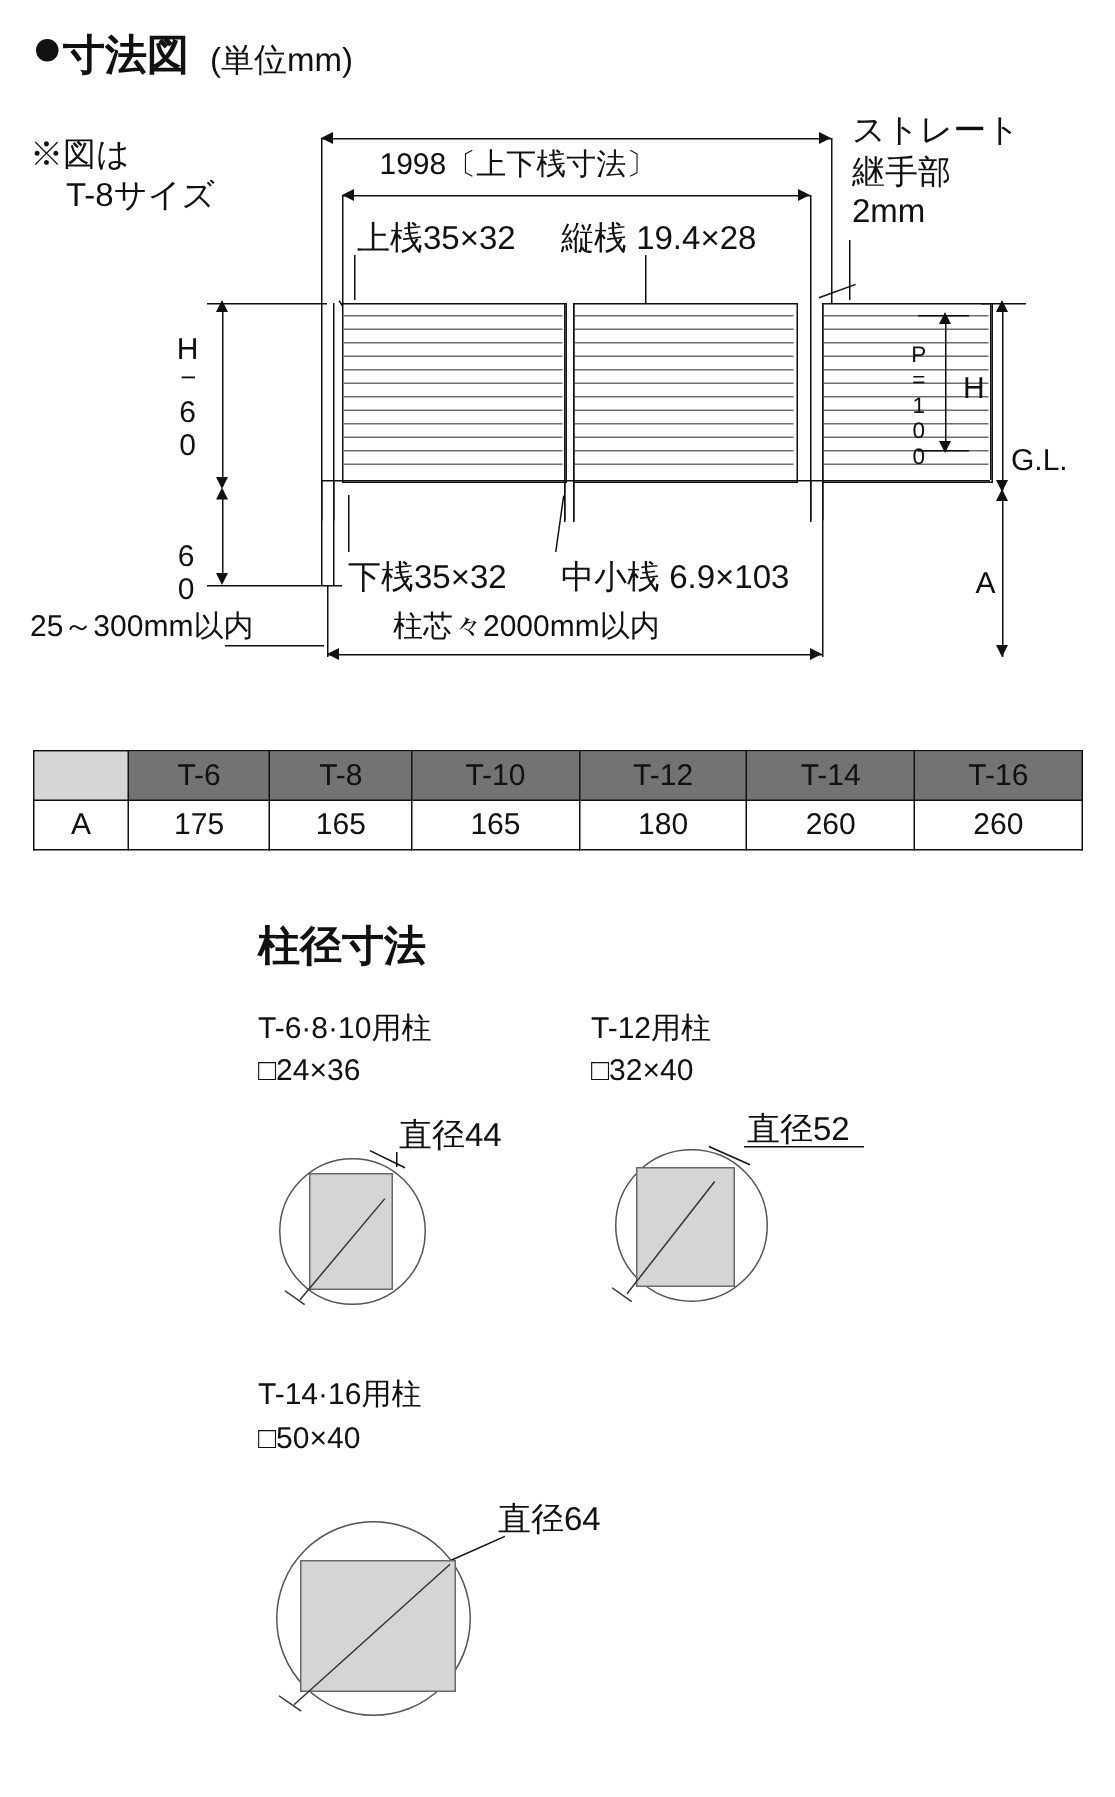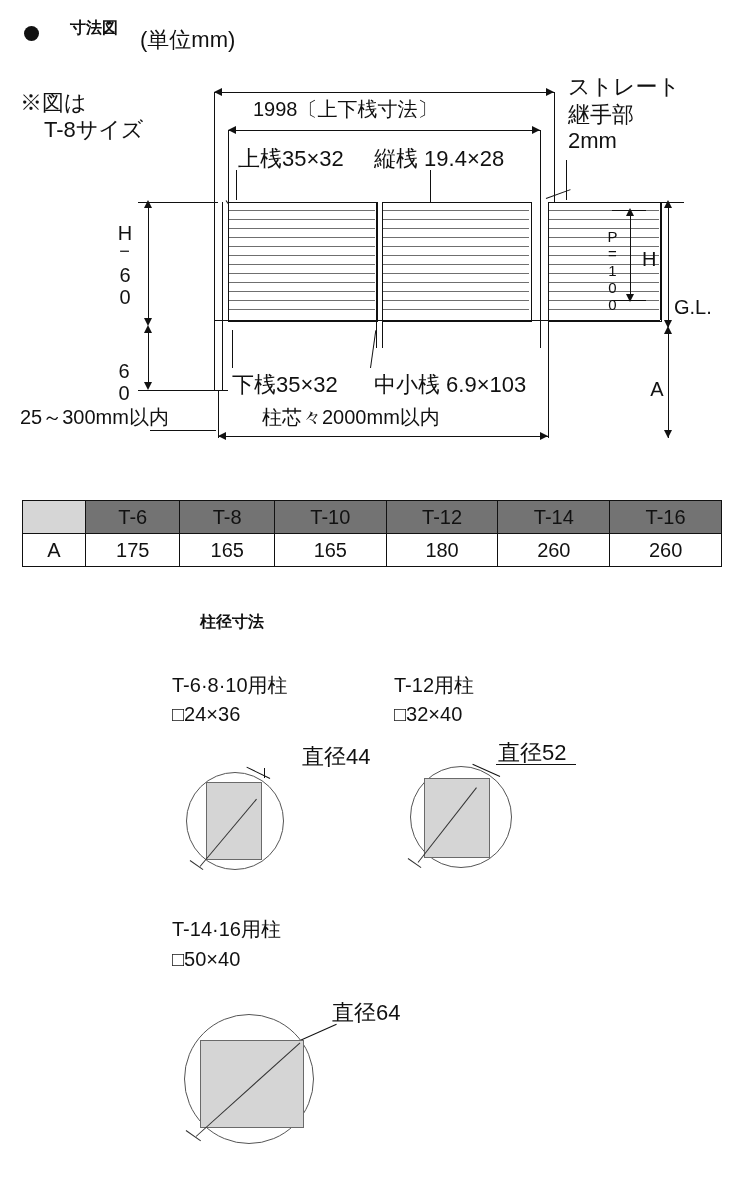--- a/index.html
+++ b/index.html
@@ -8,21 +8,21 @@
     background:#ffffff;
     font-family:"Liberation Sans", sans-serif;
     color:#111;
     position:relative;
     overflow:hidden;
   }
   .abs{position:absolute;}
   .t15{font-size:15px;}
   .t18{font-size:22px;}
   .t20{font-size:20px;}
-  .t22{font-size:16px;margin-left:28px;}
+  .t22{font-size:28px;}
   .bold{font-weight:bold;}
   .vert{writing-mode:vertical-rl;text-orientation:upright;white-space:nowrap;}
 
   
   #title-dot{
     width:15px;height:15px;border-radius:50%;background:#111;
     left:24px;top:26px;
   }
   #title-text{left:42px;top:18px;}
   #title-unit{left:140px;top:25px;}
@@ -239,21 +239,21 @@
       <td>260</td>
       <td>260</td>
     </tr>
   </tbody>
 </table>
 
 <div class="abs t22 bold" style="left:172px;top:612px;">柱径寸法</div>
 
 <div class="abs t20" style="left:172px;top:672px;">T-6·8·10用柱</div>
 <div class="abs t20" style="left:172px;top:703px;">□24×36</div>
-<div class="abs t18" style="left:266px;top:742px;margin-left:36px;">直径44</div>
+<div class="abs t18" style="left:266px;top:742px;">直径44</div>
 <div class="abs ln" style="left:264px;top:768px;width:1px;height:10px;"></div>
 <div class="abs ln" style="left:244px;top:778px;width:26px;height:1px;transform:rotate(26deg);transform-origin:right center;"></div>
 <div class="abs post-circle" style="left:186px;top:772px;width:96px;height:96px;"></div>
 <div class="abs post-sq" style="left:206px;top:782px;width:54px;height:76px;"></div>
 <div class="abs" style="left:200px;top:866px;width:88px;height:1px;background:#333;transform:rotate(-50deg);transform-origin:left center;"></div>
 <div class="abs" style="left:190px;top:860px;width:16px;height:1px;background:#333;transform:rotate(35deg);transform-origin:left center;"></div>
 
 <div class="abs t20" style="left:394px;top:672px;">T-12用柱</div>
 <div class="abs t20" style="left:394px;top:703px;">□32×40</div>
 <div class="abs t18" style="left:498px;top:738px;">直径52</div>

